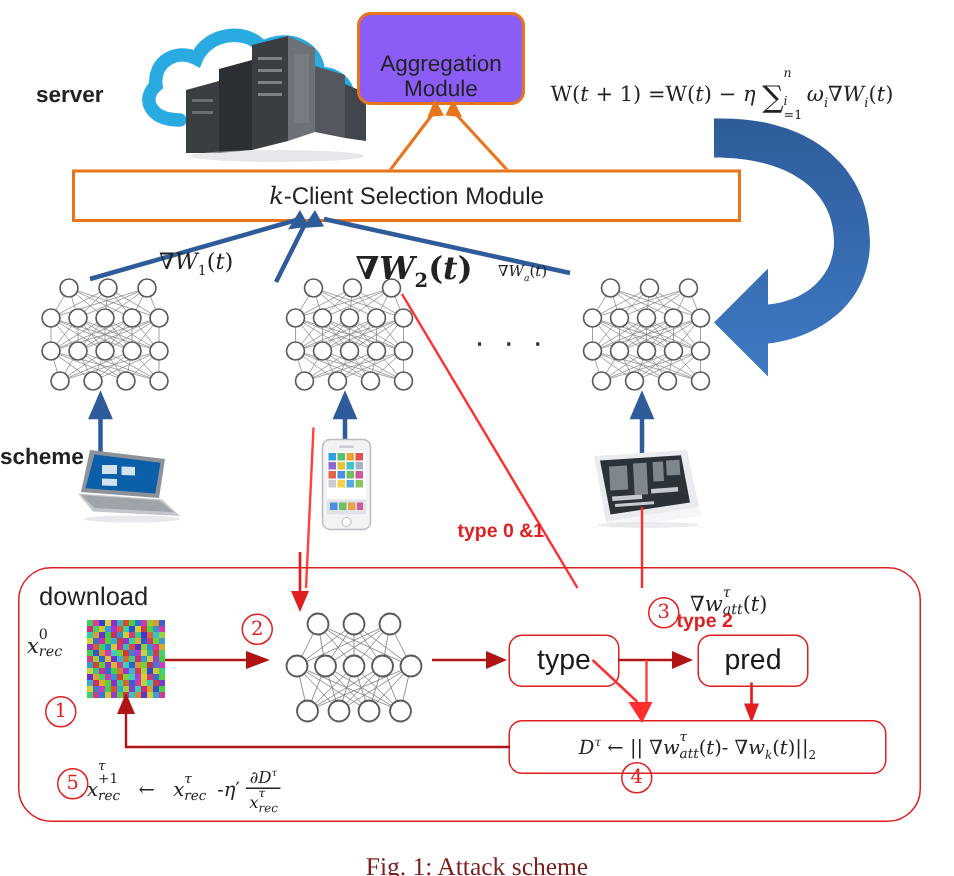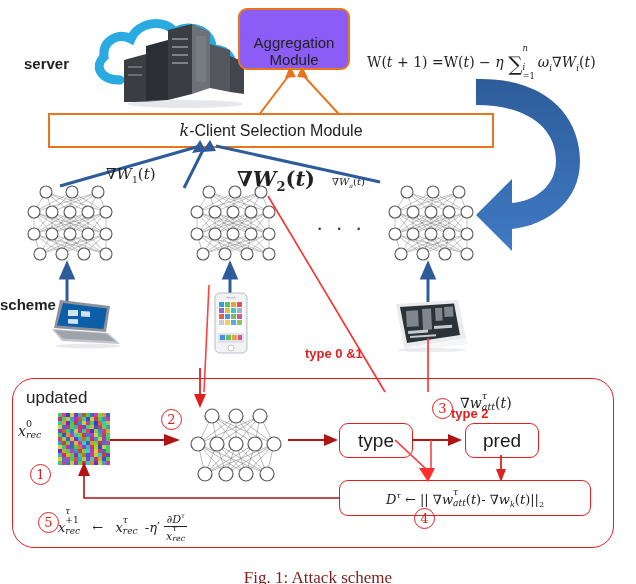--- a/index.html
+++ b/index.html
@@ -325,21 +325,21 @@
 
   <path d="M209 125 L204 232" stroke="#FF4141" stroke-width="1.6" fill="none"></path>
 
   <path d="M428 178 L428 232" stroke="#FF2D2D" stroke-width="1.6" fill="none"></path>
 </svg>
 <div class="abs redtxt" style="left:305px;top:302px;margin-top:44px;">type 0 &amp;1</div>
 <div class="abs redtxt" style="left:451px;top:358px;margin-top:48px;">type 2</div>
 
 <div class="abs attbox" style="left:12px;top:378px;width:600px;height:168px;"></div>
 
-<div class="abs" style="left:26px;top:388px;font-size:17px;color:#222;">updated</div>
+<div class="abs" style="left:26px;top:388px;font-size:17px;color:#222;">download</div>
 
 <svg class="abs" style="left:186px;top:368px;" width="36" height="42" viewBox="0 0 36 42">
   <path d="M14 0 L14 28" stroke="#E02020" stroke-width="1.8" fill="none"></path>
   <polygon points="14,40 8,26 20,26" fill="#E02020"></polygon>
 </svg>
 
 <div class="abs math" style="left:18px;top:420px;font-size:14px;">
   <span class="mi">x</span><span class="sub-sup" style="font-size:.68em;">
     <span style="position:relative;top:-0.15em;">0</span>
     <span class="mi" style="position:relative;top:0.1em;">rec</span></span>

